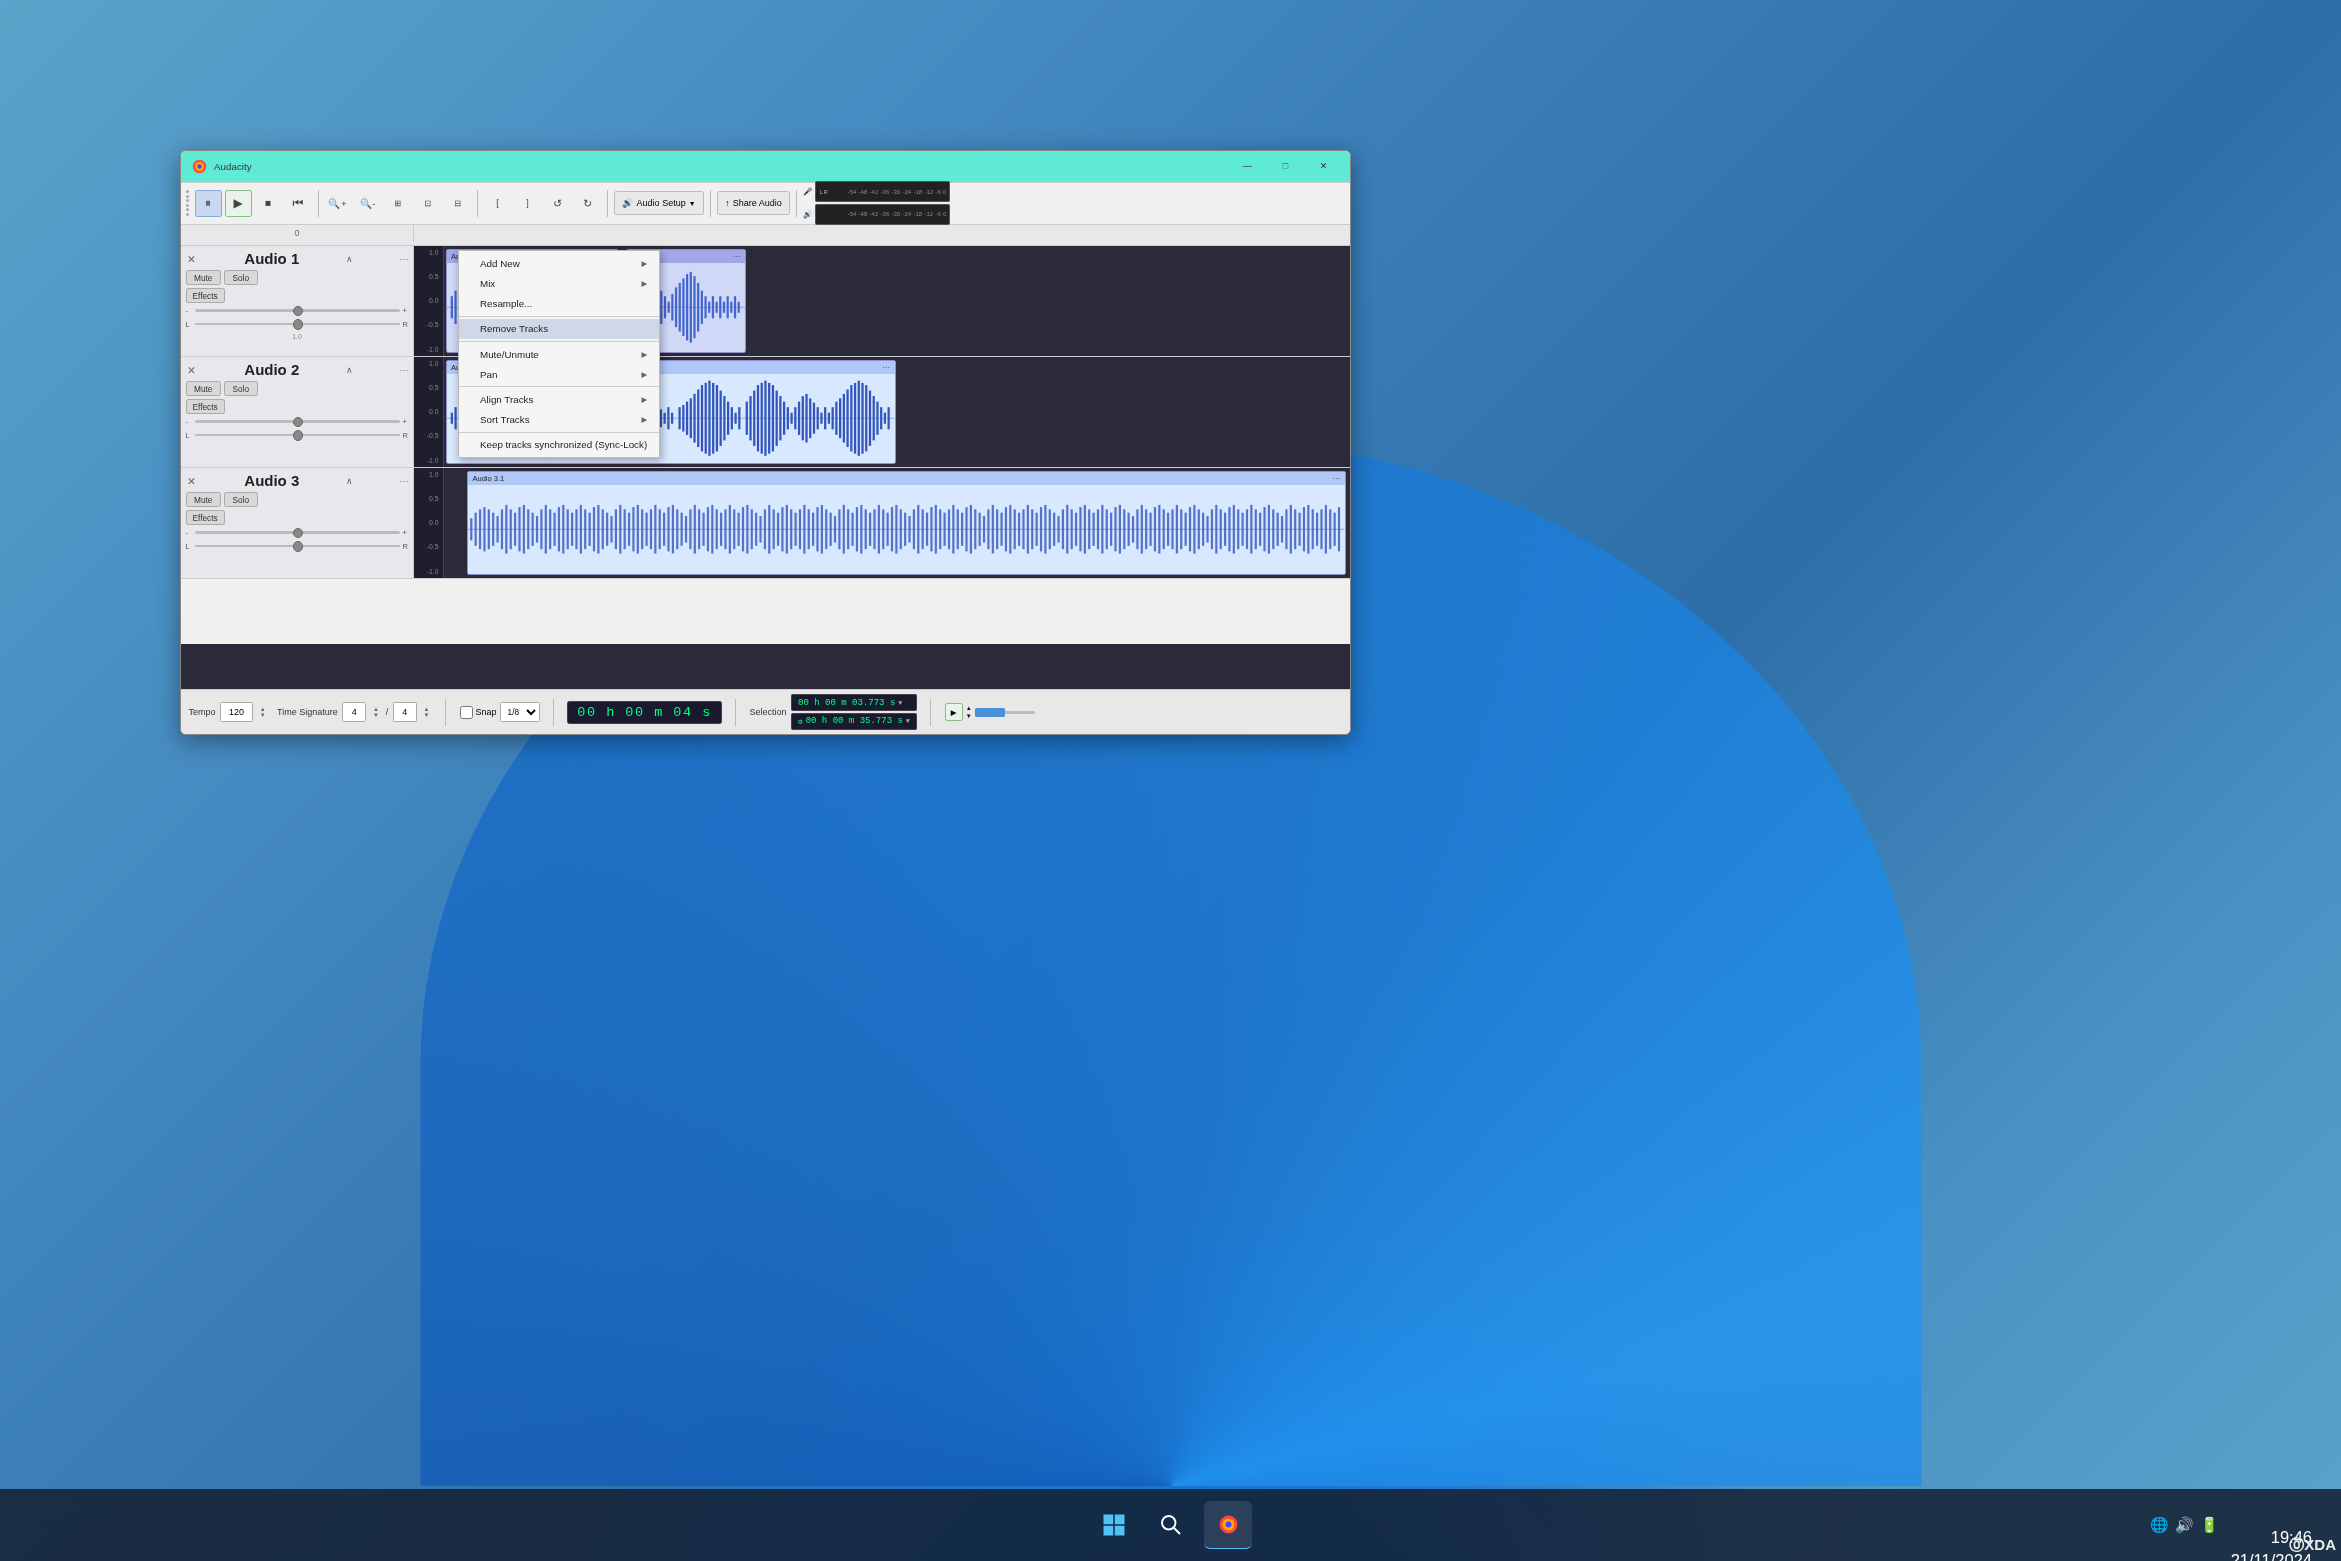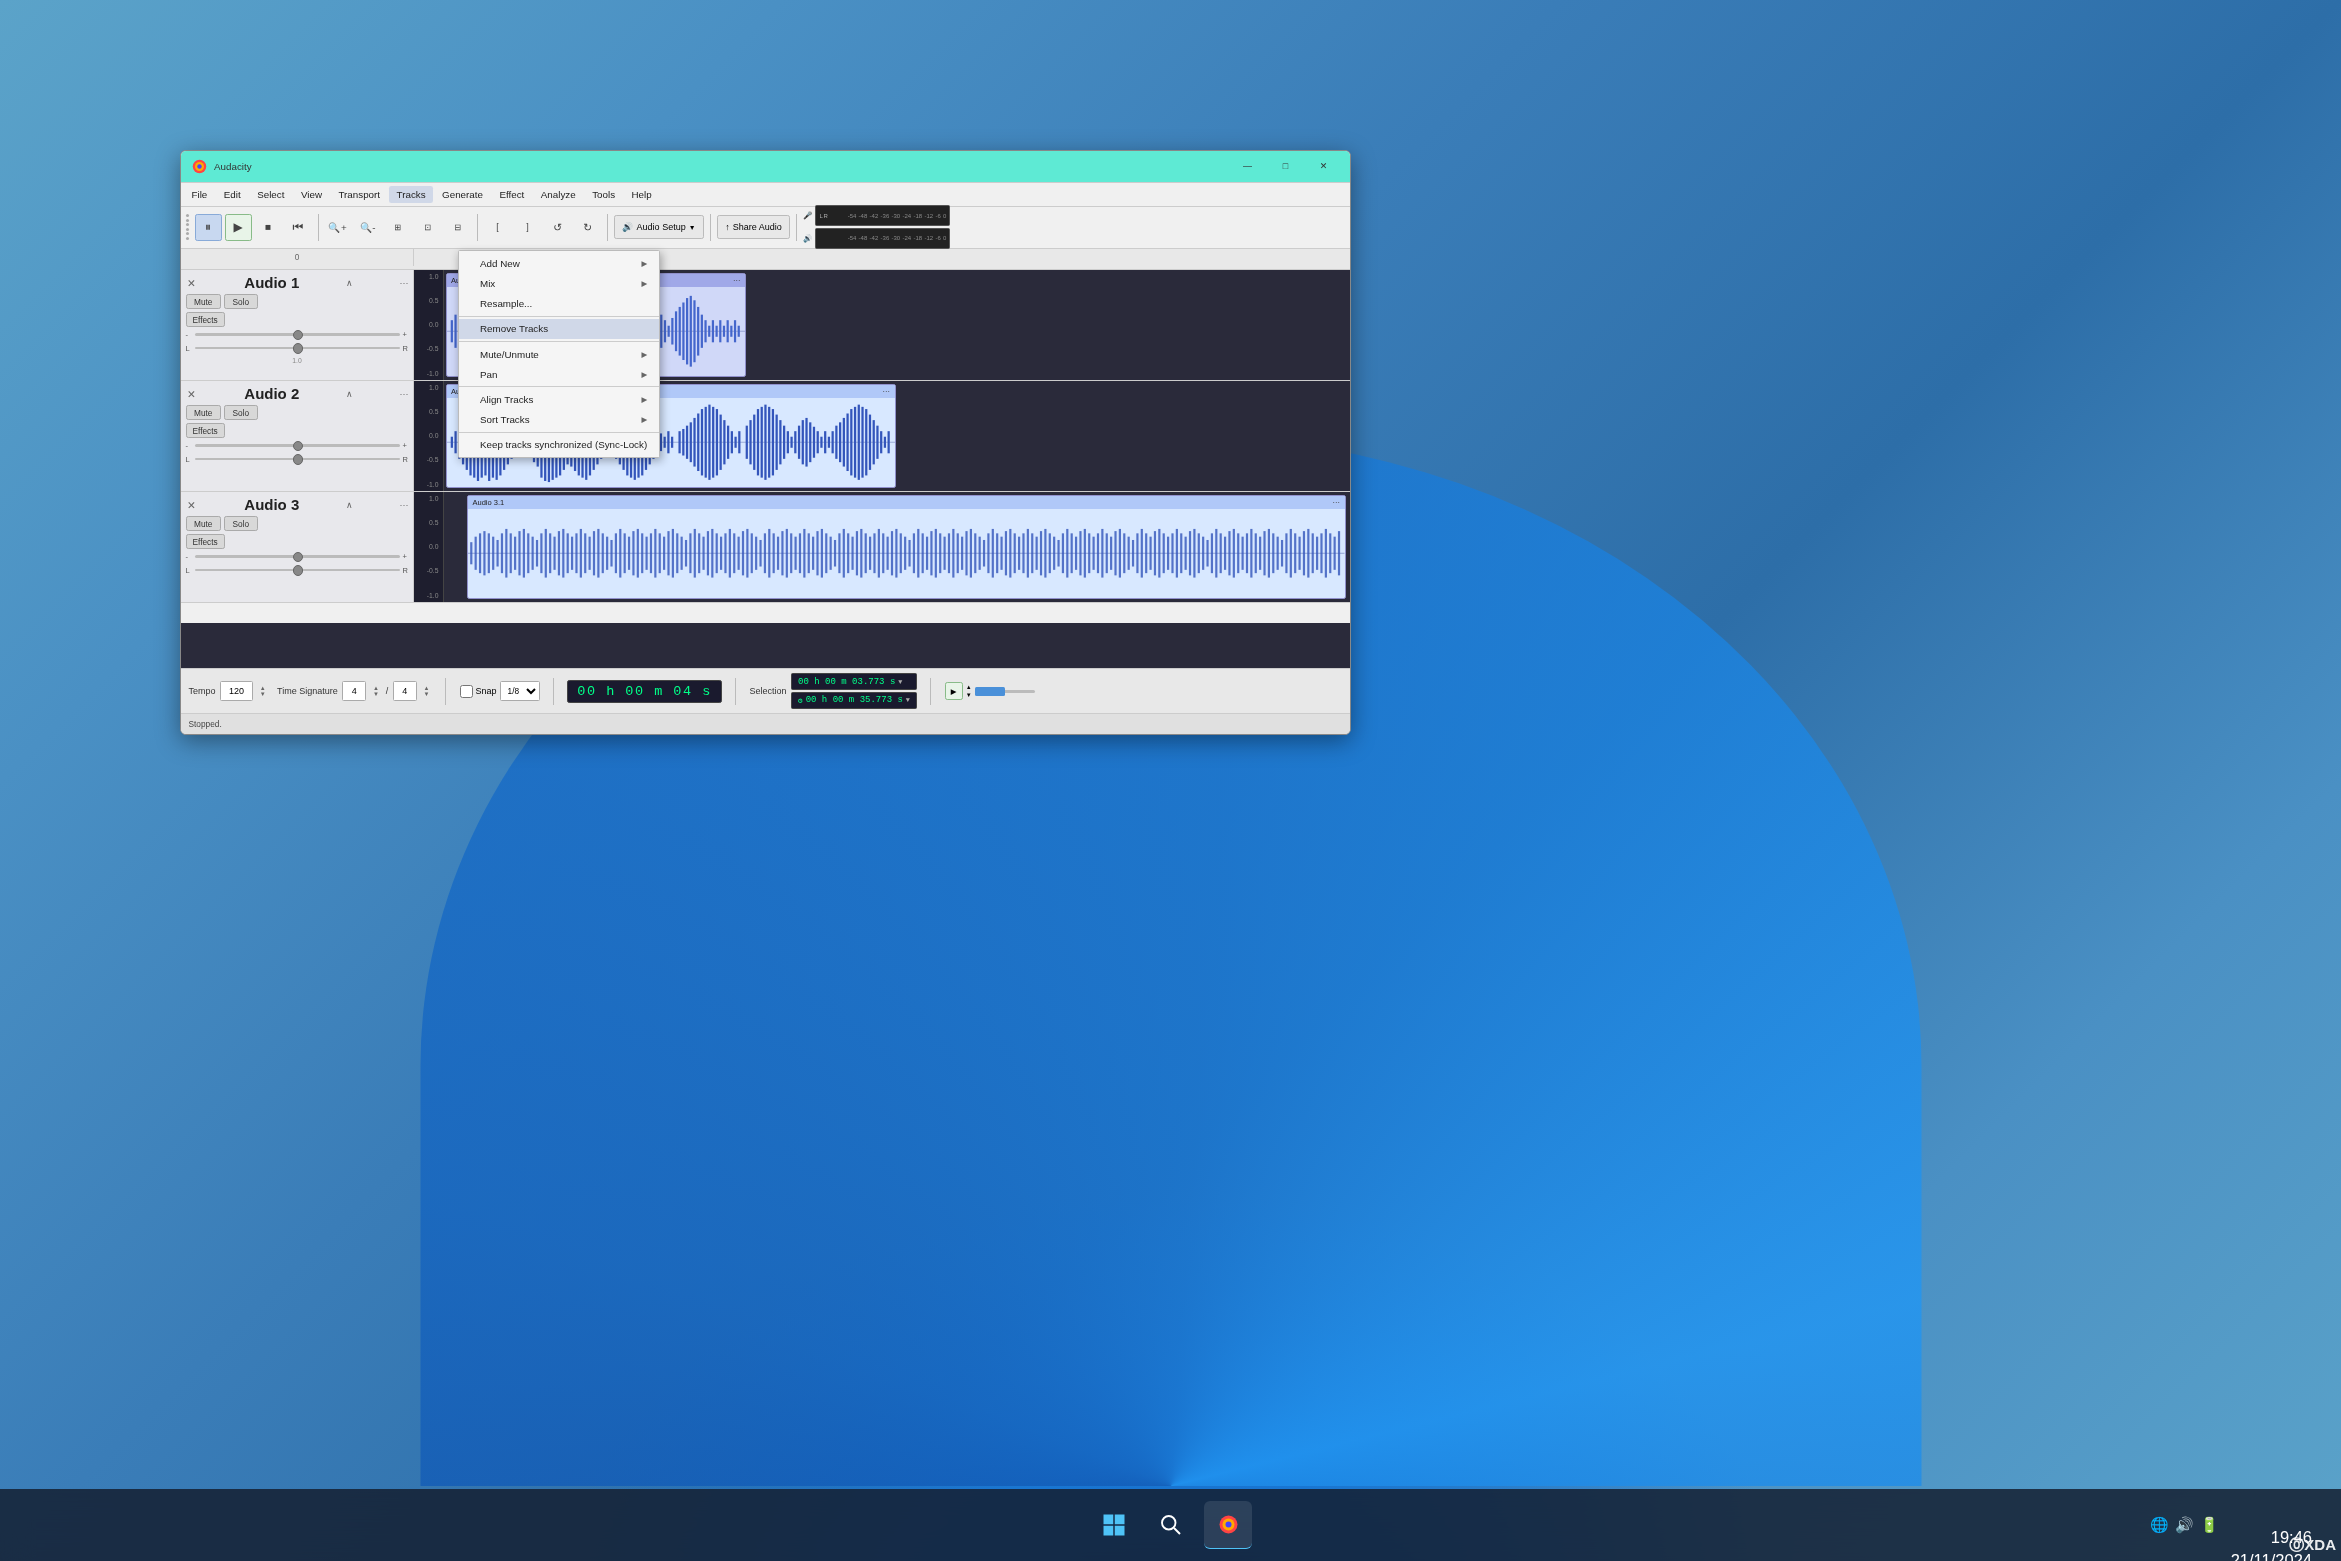--- a/index.html
+++ b/index.html
@@ -619,33 +619,20 @@
       </svg>
     </div>
     <span class="title-bar-text">Audacity</span>
     <div class="title-bar-controls">
       <div class="tb-btn">—</div>
       <div class="tb-btn">□</div>
       <div class="tb-btn close">✕</div>
     </div>
   </div>
 
-  <div class="menu-bar">
-    <div class="menu-item">File</div>
-    <div class="menu-item">Edit</div>
-    <div class="menu-item">Select</div>
-    <div class="menu-item">View</div>
-    <div class="menu-item">Transport</div>
-    <div class="menu-item active">Tracks</div>
-    <div class="menu-item">Generate</div>
-    <div class="menu-item">Effect</div>
-    <div class="menu-item">Analyze</div>
-    <div class="menu-item">Tools</div>
-    <div class="menu-item">Help</div>
-  </div>
 
   <div class="toolbar-area">
 
     <div style="display:flex;flex-direction:column;gap:1.5px;margin-right:3px">
       <div style="width:3px;height:3px;background:#aaa;border-radius:50%"></div>
       <div style="width:3px;height:3px;background:#aaa;border-radius:50%"></div>
       <div style="width:3px;height:3px;background:#aaa;border-radius:50%"></div>
       <div style="width:3px;height:3px;background:#aaa;border-radius:50%"></div>
       <div style="width:3px;height:3px;background:#aaa;border-radius:50%"></div>
       <div style="width:3px;height:3px;background:#aaa;border-radius:50%"></div>
@@ -1386,23 +1373,20 @@
           <div style="font-size:6px;cursor:pointer">▲</div>
           <div style="font-size:6px;cursor:pointer">▼</div>
         </div>
         <div class="speed-slider" style="position:relative">
           <div style="width:50%;height:9px;background:#4a90d9;border-radius:1.5px;position:absolute;top:-3px"></div>
         </div>
       </div>
     </div>
   </div>
 
-  <div class="bottom-status">
-    <span>Stopped.</span>
-  </div>
 
   <div class="dropdown-menu" style="top:99px;left:277px;">
     <div class="menu-option">
       <span>Add New</span>
       <span class="submenu-arrow">▶</span>
     </div>
     <div class="menu-option">
       <span>Mix</span>
       <span class="submenu-arrow">▶</span>
     </div>

